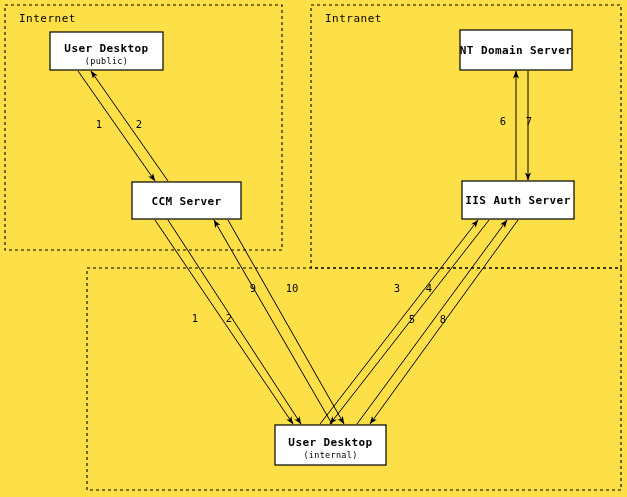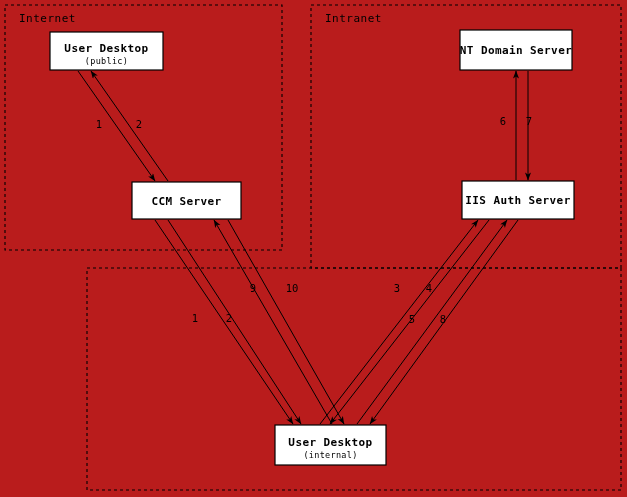--- a/index.html
+++ b/index.html
@@ -4,21 +4,21 @@
 <style>
   html, body {
     margin: 0;
     padding: 0;
     background: #ffffff;
   }
   #canvas {
     position: relative;
     width: 627px;
     height: 497px;
-    background: #b91c1c;
+    background: #fde047;
     overflow: hidden;
     font-family: "DejaVu Sans Mono", "Liberation Mono", monospace;
   }
   svg.layer {
     position: absolute;
     left: 0;
     top: 0;
     width: 627px;
     height: 497px;
   }

